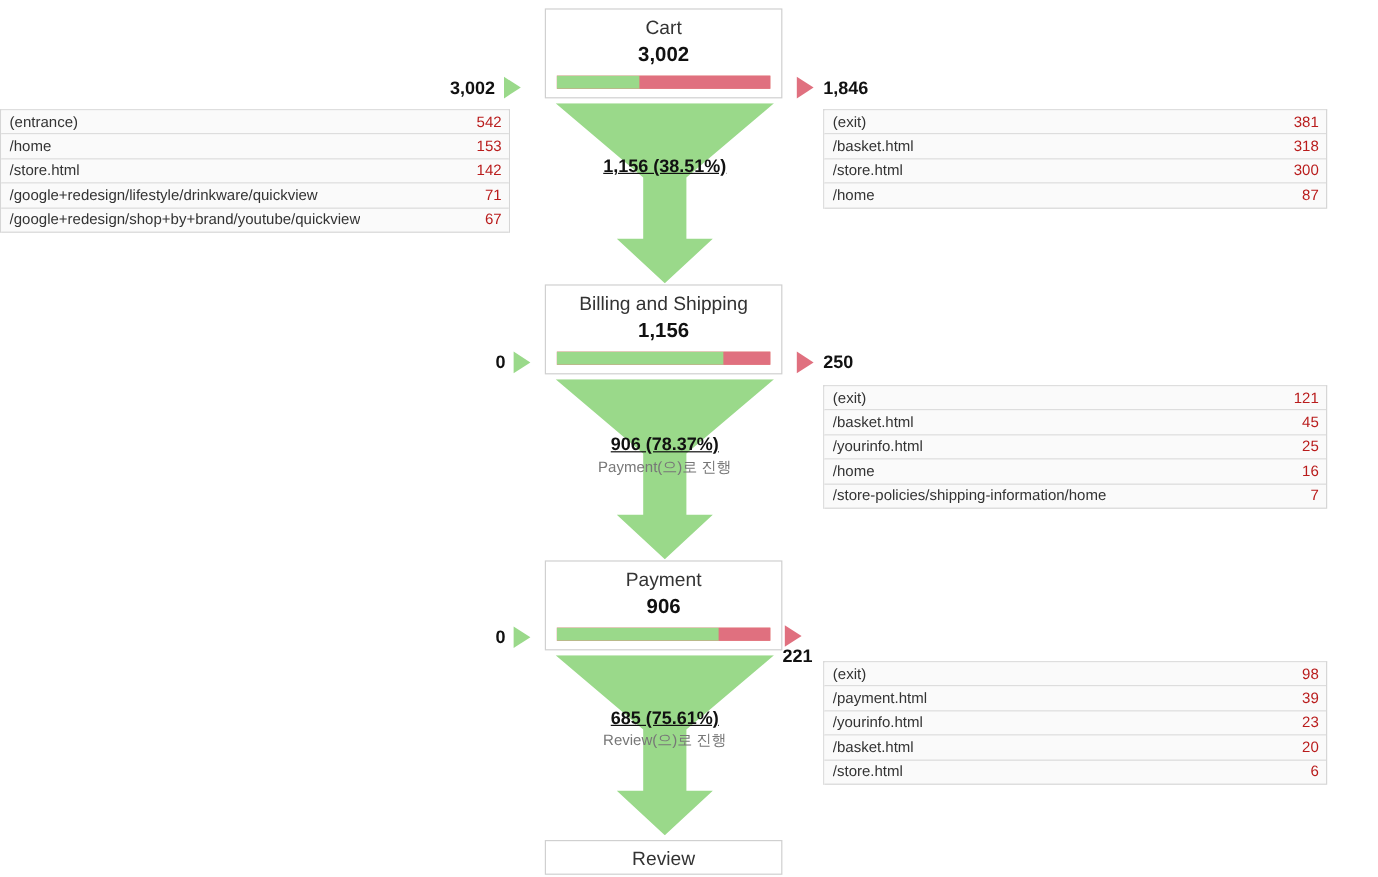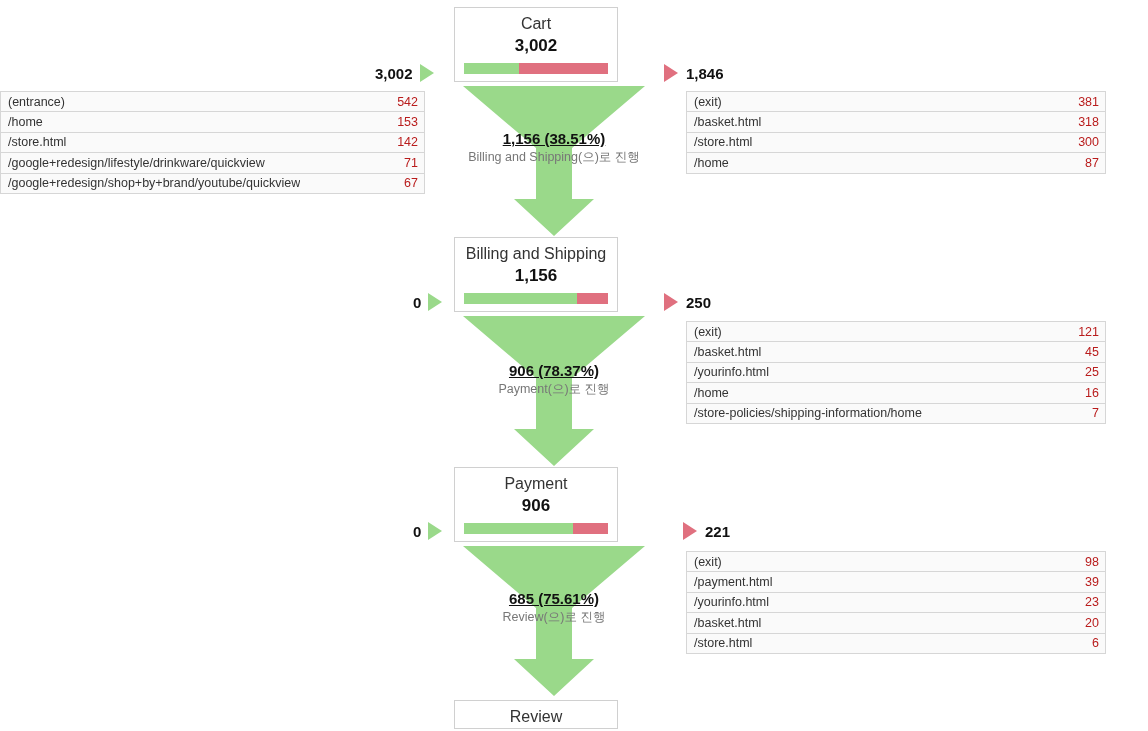--- a/index.html
+++ b/index.html
@@ -15,21 +15,21 @@
     position: relative;
     overflow: hidden;
     font-family: "Liberation Sans", "DejaVu Sans", sans-serif;
     color: #222222;
     -webkit-font-smoothing: antialiased;
   }
 
   
   .stage-box {
     position: absolute;
-    width: 164px;
+    width: 198px;
     border: 1px solid #d0d0d0;
     background: #ffffff;
     padding: 6px 0 0 0;
     text-align: center;
   }
   .stage-title {
     font-size: 16px;
     line-height: 20px;
     color: #333333;
     font-weight: 400;
@@ -207,21 +207,20 @@
   </div>
 </div>
 
 <div class="funnel" style="left:463px; top:86px;">
   <svg width="182" height="150" viewBox="0 0 182 150" xmlns="http://www.w3.org/2000/svg">
     <path d="M0,0 L182,0 L109,62 L109,113 L131,113 L91,150 L51,113 L73,113 L73,62 Z" fill="#9ad98a"></path>
   </svg>
 </div>
 <div class="trans-label" style="left:404px; top:129px;">
   <div class="trans-main">1,156 (38.51%)</div>
-  <div class="trans-sub">Billing and Shipping(으)로 진행</div>
 </div>
 
 <div class="stage-box" style="left:454px; top:237px;">
   <div class="stage-title">Billing and Shipping</div>
   <div class="stage-value">1,156</div>
   <div class="stage-bar">
     <div class="seg-green" style="width:78.37%;"></div>
     <div class="seg-red"></div>
   </div>
 </div>
@@ -276,21 +275,21 @@
     <div class="seg-green" style="width:75.61%;"></div>
     <div class="seg-red"></div>
   </div>
 </div>
 
 <div class="side-in" style="left:413px; top:521px;">
   <span class="num">0</span>
   <span class="tri tri-green"></span>
 </div>
 
-<div class="side-out" style="left:683px; top:521px;">
+<div class="side-out" style="left:644px; top:521px;flex-direction:column;">
   <span class="tri tri-red"></span>
   <span class="num">221</span>
 </div>
 
 <div class="data-table" style="left:686px; top:551px; width:420px;">
   <div class="data-row">
     <span class="label">(exit)</span>
     <span class="val">98</span>
   </div>
   <div class="data-row">

